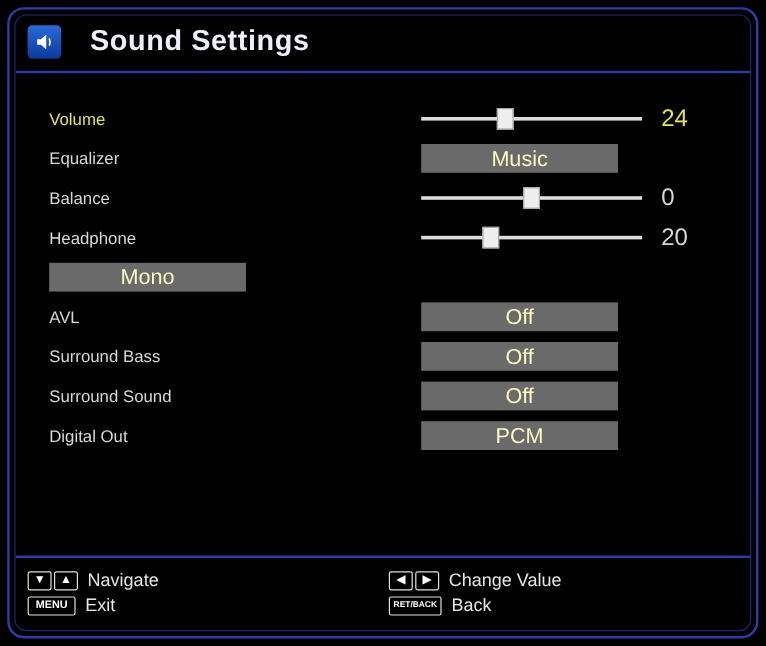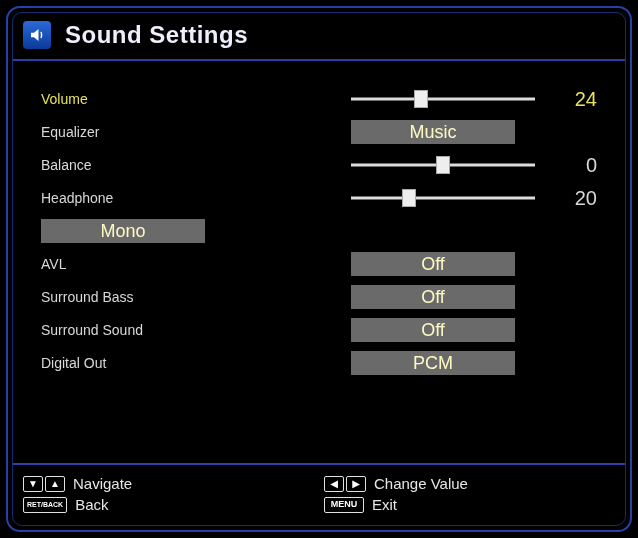--- a/index.html
+++ b/index.html
@@ -20,21 +20,21 @@
   }
   .inner {
     flex: 1;
     border: 1px solid #1a2a70;
     border-radius: 10px;
     display: flex; flex-direction: column;
     overflow: hidden;
   }
   .titlebar {
     display: flex; align-items: center;
-    gap: 14px;
+    gap: 24px;
     padding: 8px 10px 10px 10px;
     border-bottom: 2px solid #2a3fa8;
   }
   .title-icon {
     width: 28px; height: 28px;
     background: linear-gradient(#2a6ad8, #0b3a9a);
     border-radius: 4px;
     display: flex; align-items: center; justify-content: center;
     flex-shrink: 0;
   }
@@ -96,21 +96,21 @@
   .thumb {
     position: absolute;
     top: 50%;
     width: 14px; height: 18px;
     background: #eee;
     border: 1px solid #aaa;
     transform: translate(-50%, -50%);
   }
   .valcol {
     width: 46px;
-    text-align: right;
+    text-align: left;
     font-size: 20px;
     color: #d8d8d8;
   }
   .footer {
     border-top: 2px solid #2a3fa8;
     padding: 10px 10px 12px 10px;
     display: grid;
     grid-template-columns: 1fr 1fr;
     gap: 4px 10px;
     font-size: 15px;
@@ -242,26 +242,26 @@
               <span class="arrow">◀</span>
             </span>
           <span class="key">
               <span class="arrow">▶</span>
             </span>
         </span>
         <span>Change Value</span>
       </div>
       <div class="hint">
         <span class="keys">
+          <span class="key menu">MENU</span>
+        </span>
+        <span>Exit</span>
+      </div>
+      <div class="hint">
+        <span class="keys">
           <span class="key ret">RET/BACK</span>
         </span>
         <span>Back</span>
-      </div>
-      <div class="hint">
-        <span class="keys">
-          <span class="key menu">MENU</span>
-        </span>
-        <span>Exit</span>
       </div>
     </div>
 
   </div>
 </div>
 
 </body></html>

